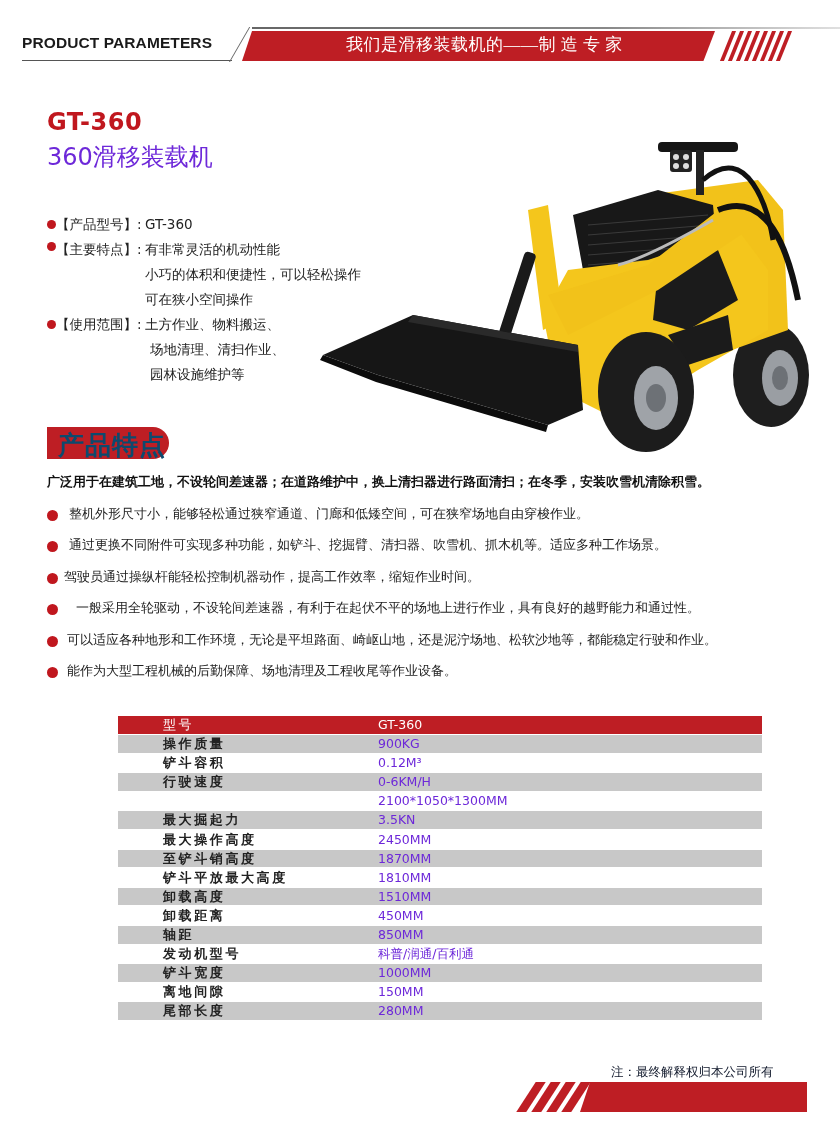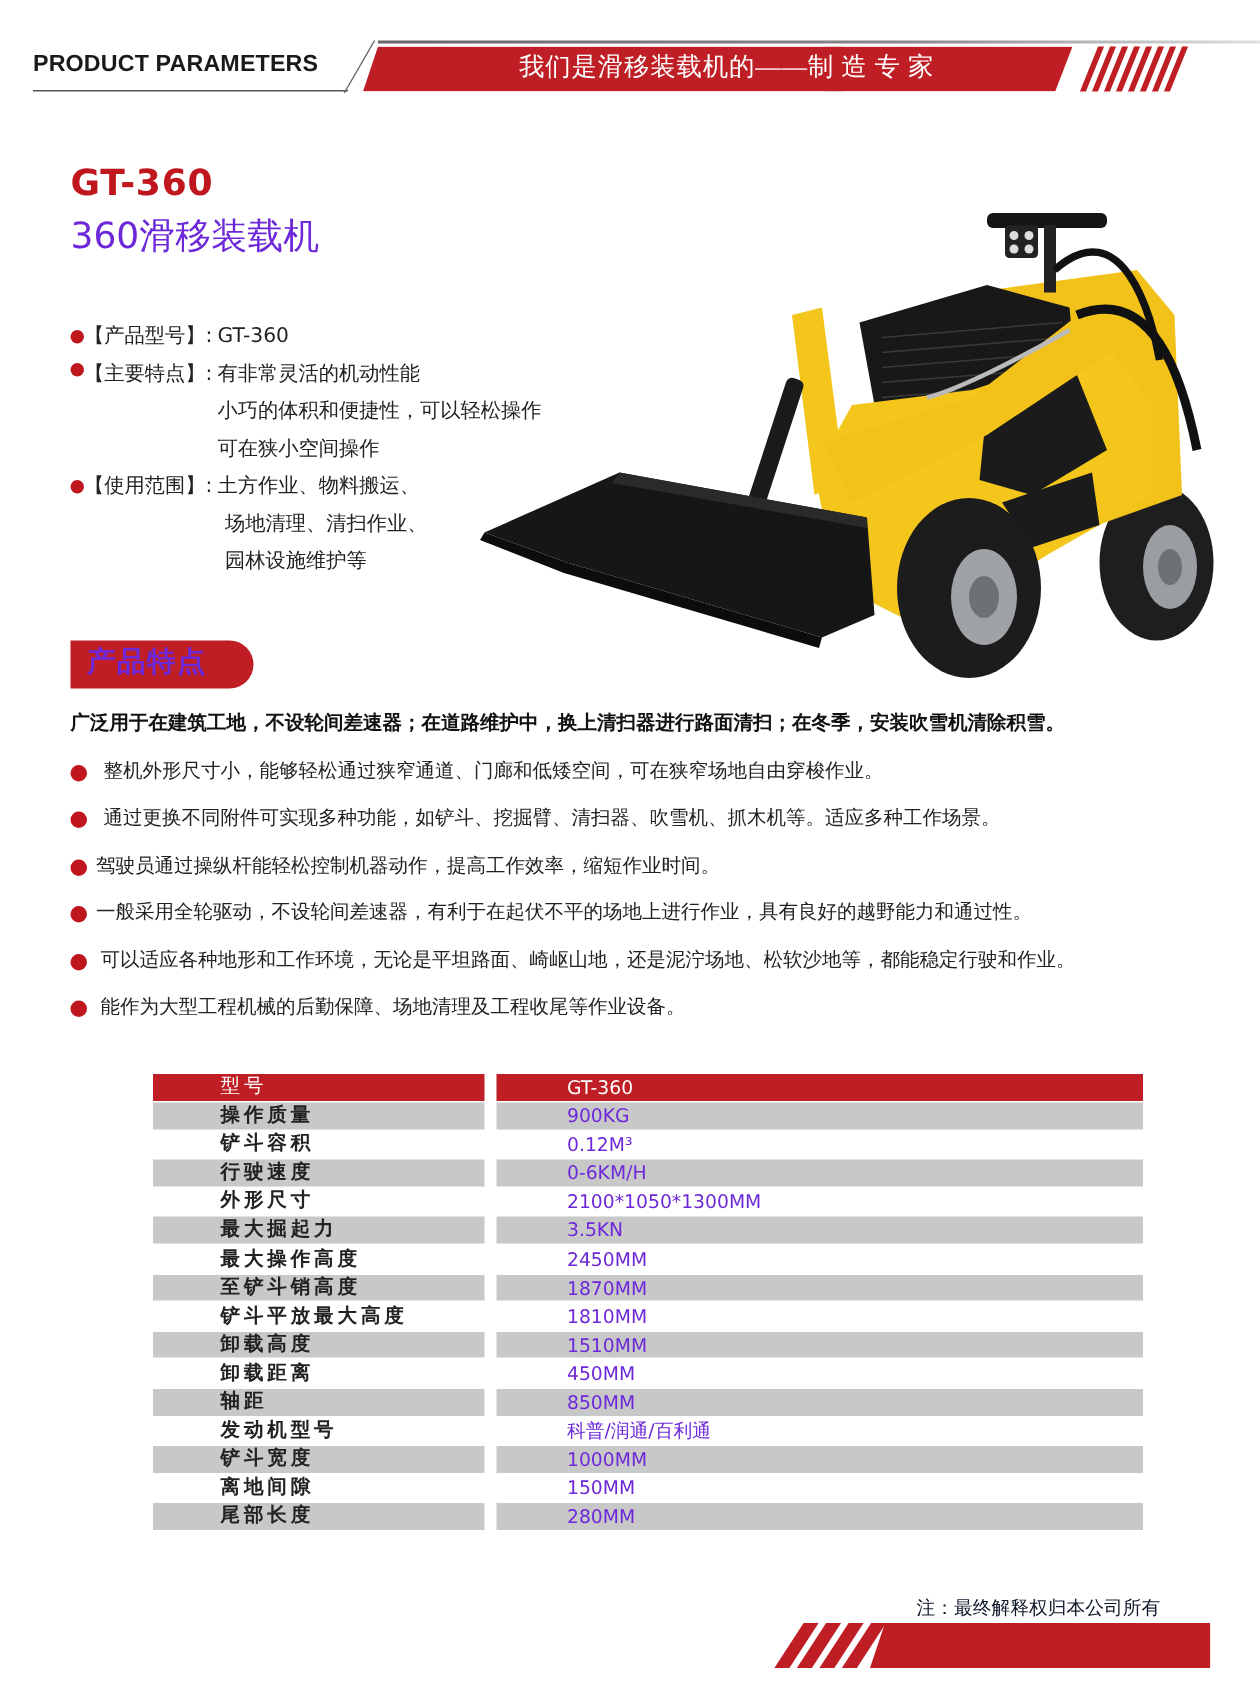--- a/index.html
+++ b/index.html
@@ -42,31 +42,31 @@
   .info-cont { position: absolute; white-space: nowrap; }
 
   
   .product-img { position: absolute; left: 318px; top: 120px; width: 500px; height: 345px; }
 
   
   .feat-badge {
     position: absolute; left: 47px; top: 427px; width: 122px; height: 32px; background: #be1e24;
     border-radius: 0 16px 16px 0;
   }
-  .feat-badge-text { position: absolute; left: 58px; top: 428px; font-size: 19px; font-weight: bold; color: #6d28d9; letter-spacing: 1px; }
+  .feat-badge-text { position: absolute; left: 58px; top: 428px; font-size: 26px; font-weight: bold; color: #0c4a6e; letter-spacing: 1px; }
   .feat-intro { position: absolute; left: 47px; top: 473px; font-size: 13px; font-weight: bold; color: #111; white-space: nowrap; }
   .feat-list { position: absolute; left: 47px; top: 505px; }
   .feat-item { position: relative; height: 31.4px; font-size: 13px; color: #222; white-space: nowrap; }
   .feat-dot { position: absolute; left: 0; top: 5px; width: 11px; height: 11px; border-radius: 50%; background: #c0171e; }
   .feat-text { position: absolute; left: 22px; top: 0; }
 
   
   .spec { position: absolute; left: 102px; top: 716px; width: 660px; }
   .spec-row { position: relative; height: 19.1px; }
-  .spec-cell-l { position: absolute; left: 0; top: 0; width: 221px; height: 17.5px; }
+  .spec-cell-l { position: absolute; left: 16px; top: 0; width: 221px; height: 17.5px; }
   .spec-cell-r { position: absolute; left: 229px; top: 0; width: 431px; height: 17.5px; }
   .spec-row.header .spec-cell-l, .spec-row.header .spec-cell-r { background: #be1e24; }
   .spec-row.shade .spec-cell-l, .spec-row.shade .spec-cell-r { background: #c8c8c8; }
   .spec-label { position: absolute; left: 45px; top: 0; font-size: 13px; line-height: 17.5px; letter-spacing: 2.6px; color: #222; white-space: nowrap; font-weight: bold; }
   .spec-value { position: absolute; left: 47px; top: 0; font-size: 12.5px; line-height: 17.5px; color: #6d28d9; white-space: nowrap; font-family: "DejaVu Sans", sans-serif; }
   .spec-row.header .spec-label, .spec-row.header .spec-value { color: #fff; font-weight: normal; }
 
   
   .footer-note { position: absolute; left: 611px; top: 1064px; font-size: 12.5px; color: #0f172a; white-space: nowrap; }
   .footer-bar { position: absolute; left: 580px; top: 1082px; width: 227px; height: 30px; background: #be1e24;
@@ -178,21 +178,21 @@
   <div class="feat-item">
     <span class="feat-dot"></span>
     <span class="feat-text"> 通过更换不同附件可实现多种功能，如铲斗、挖掘臂、清扫器、吹雪机、抓木机等。适应多种工作场景。</span>
   </div>
   <div class="feat-item">
     <span class="feat-dot"></span>
     <span class="feat-text" style="left:17px">驾驶员通过操纵杆能轻松控制机器动作，提高工作效率，缩短作业时间。</span>
   </div>
   <div class="feat-item">
     <span class="feat-dot"></span>
-    <span class="feat-text" style="left:17px">一般采用全轮驱动，不设轮间差速器，有利于在起伏不平的场地上进行作业，具有良好的越野能力和通过性。</span>
+    <span class="feat-text" style="left:29px">一般采用全轮驱动，不设轮间差速器，有利于在起伏不平的场地上进行作业，具有良好的越野能力和通过性。</span>
   </div>
   <div class="feat-item">
     <span class="feat-dot"></span>
     <span class="feat-text" style="left:20px">可以适应各种地形和工作环境，无论是平坦路面、崎岖山地，还是泥泞场地、松软沙地等，都能稳定行驶和作业。</span>
   </div>
   <div class="feat-item">
     <span class="feat-dot"></span>
     <span class="feat-text" style="left:20px">能作为大型工程机械的后勤保障、场地清理及工程收尾等作业设备。</span>
   </div>
 </div>
@@ -224,23 +224,20 @@
   </div>
   <div class="spec-row shade">
     <div class="spec-cell-l">
         <span class="spec-label">行驶速度</span>
       </div>
     <div class="spec-cell-r">
         <span class="spec-value">0-6KM/H</span>
       </div>
   </div>
   <div class="spec-row">
-    <div class="spec-cell-l">
-        <span class="spec-label">外形尺寸</span>
-      </div>
     <div class="spec-cell-r">
         <span class="spec-value">2100*1050*1300MM</span>
       </div>
   </div>
   <div class="spec-row shade">
     <div class="spec-cell-l">
         <span class="spec-label">最大掘起力</span>
       </div>
     <div class="spec-cell-r">
         <span class="spec-value">3.5KN</span>

